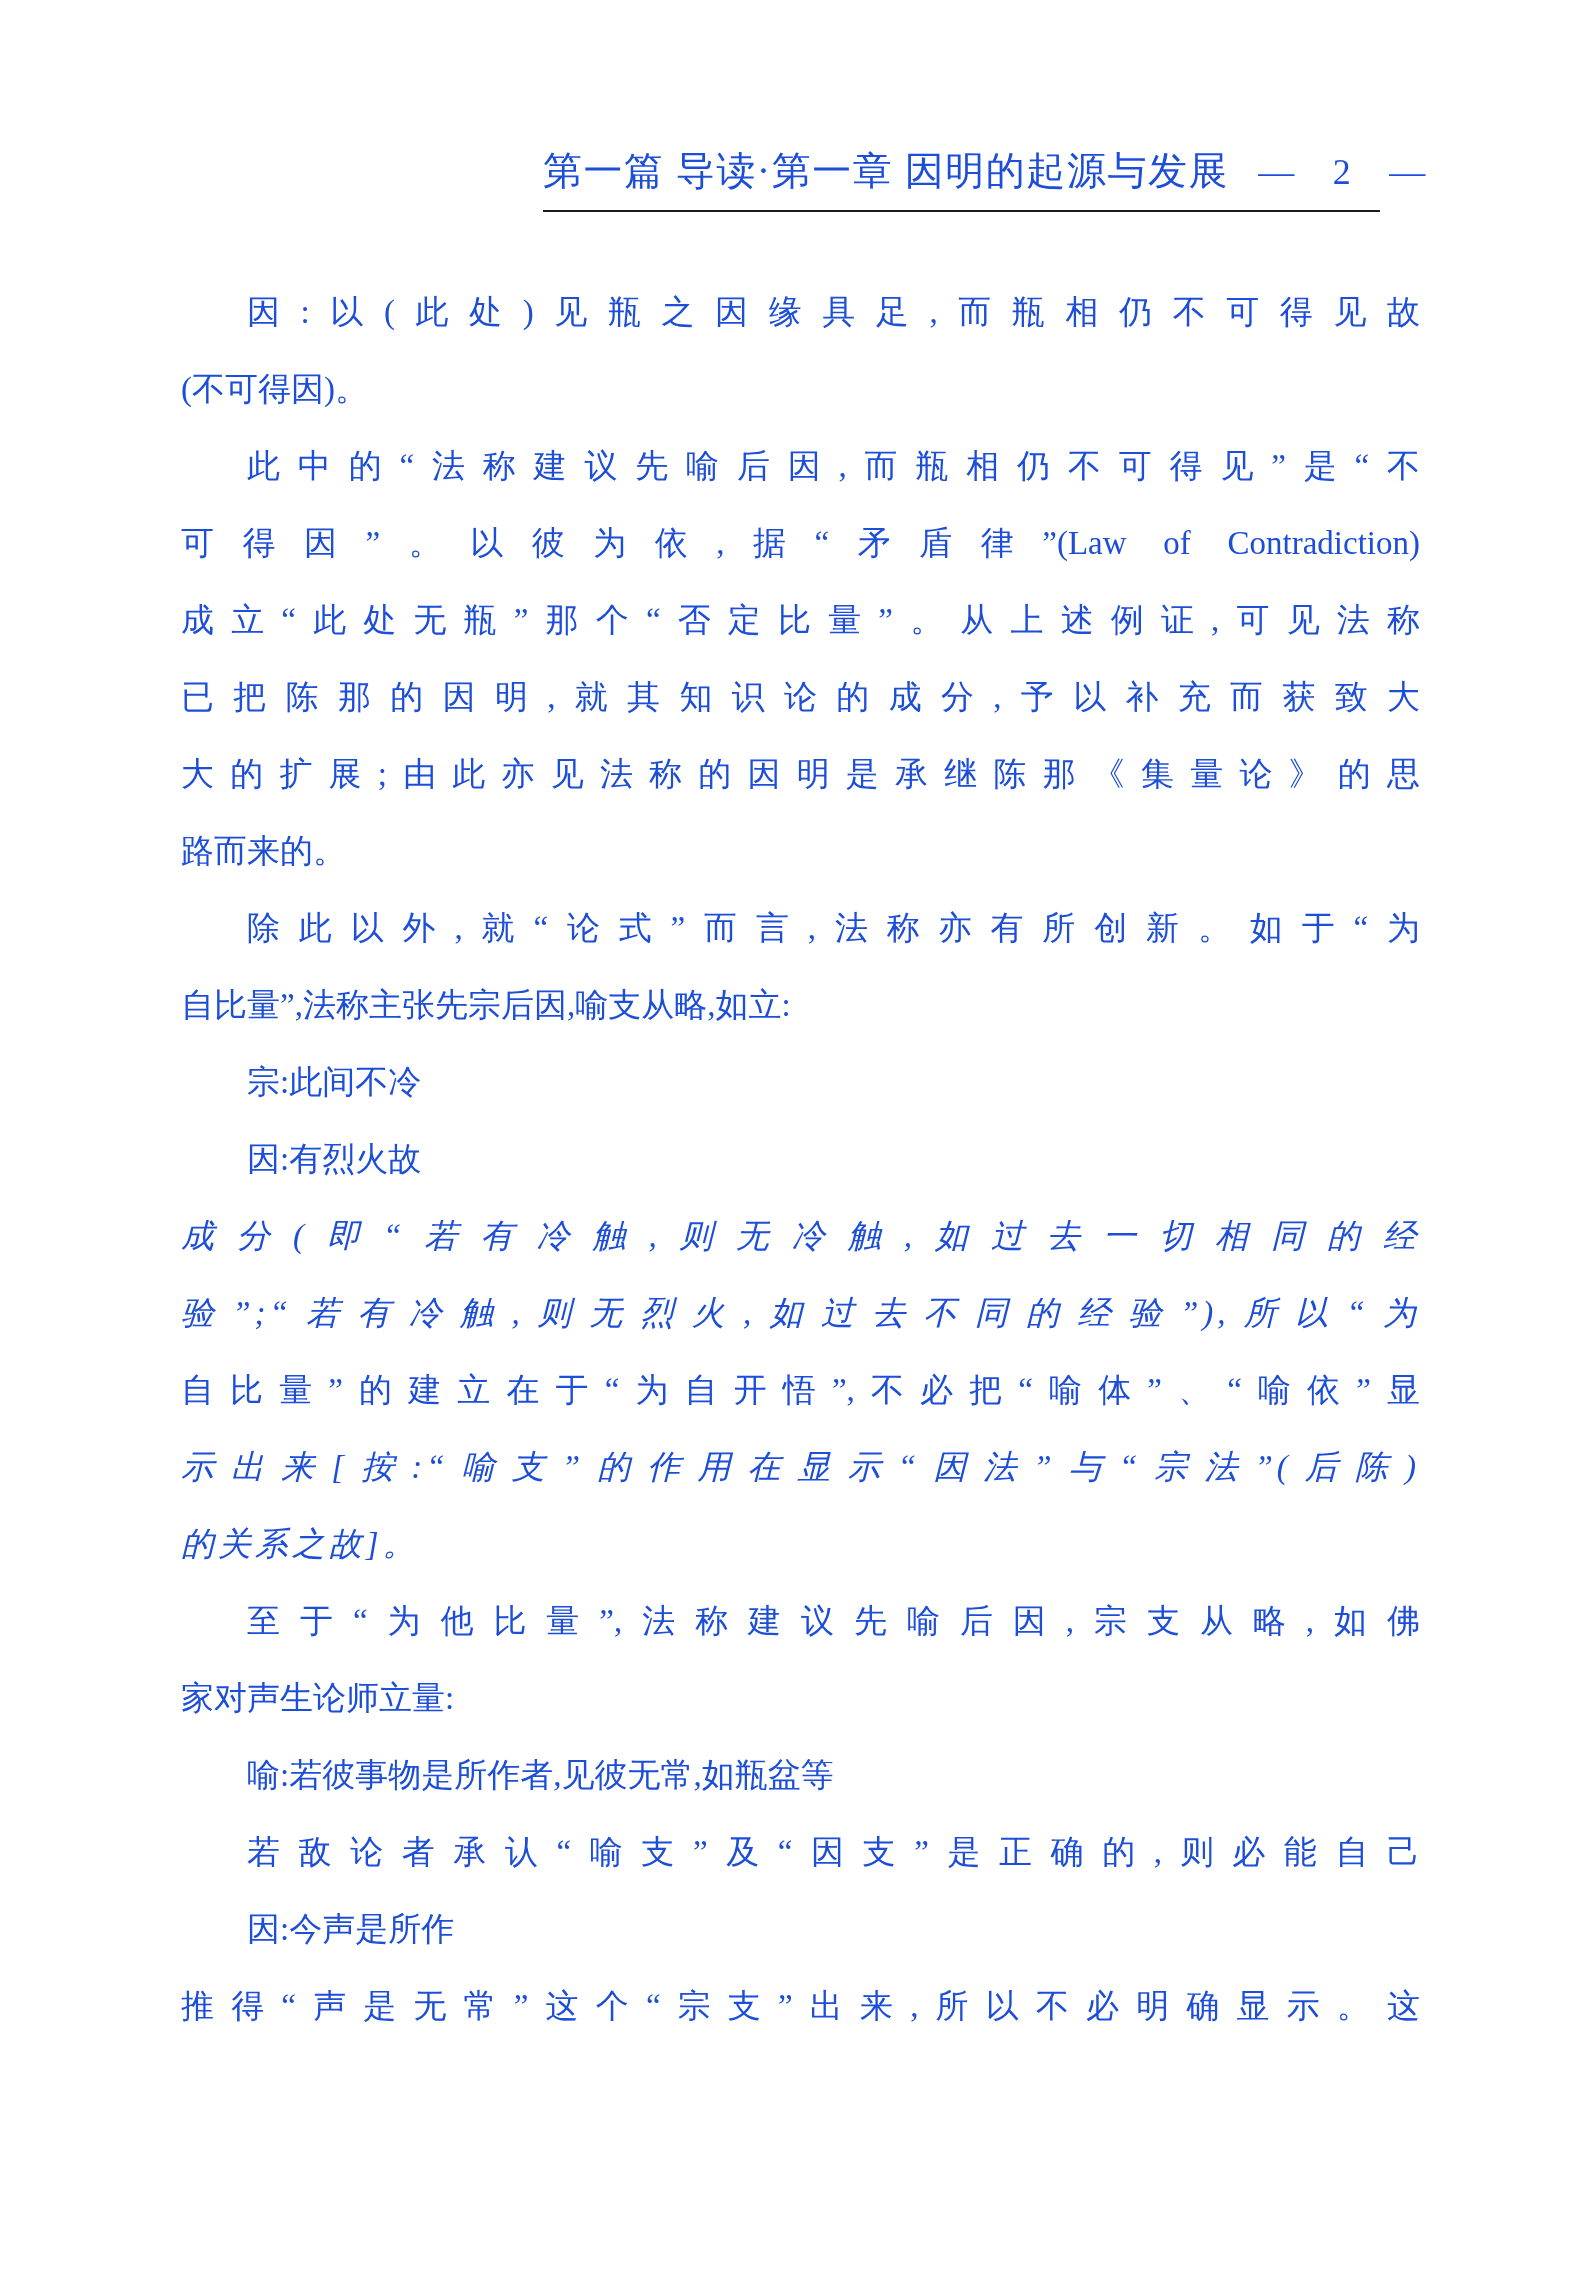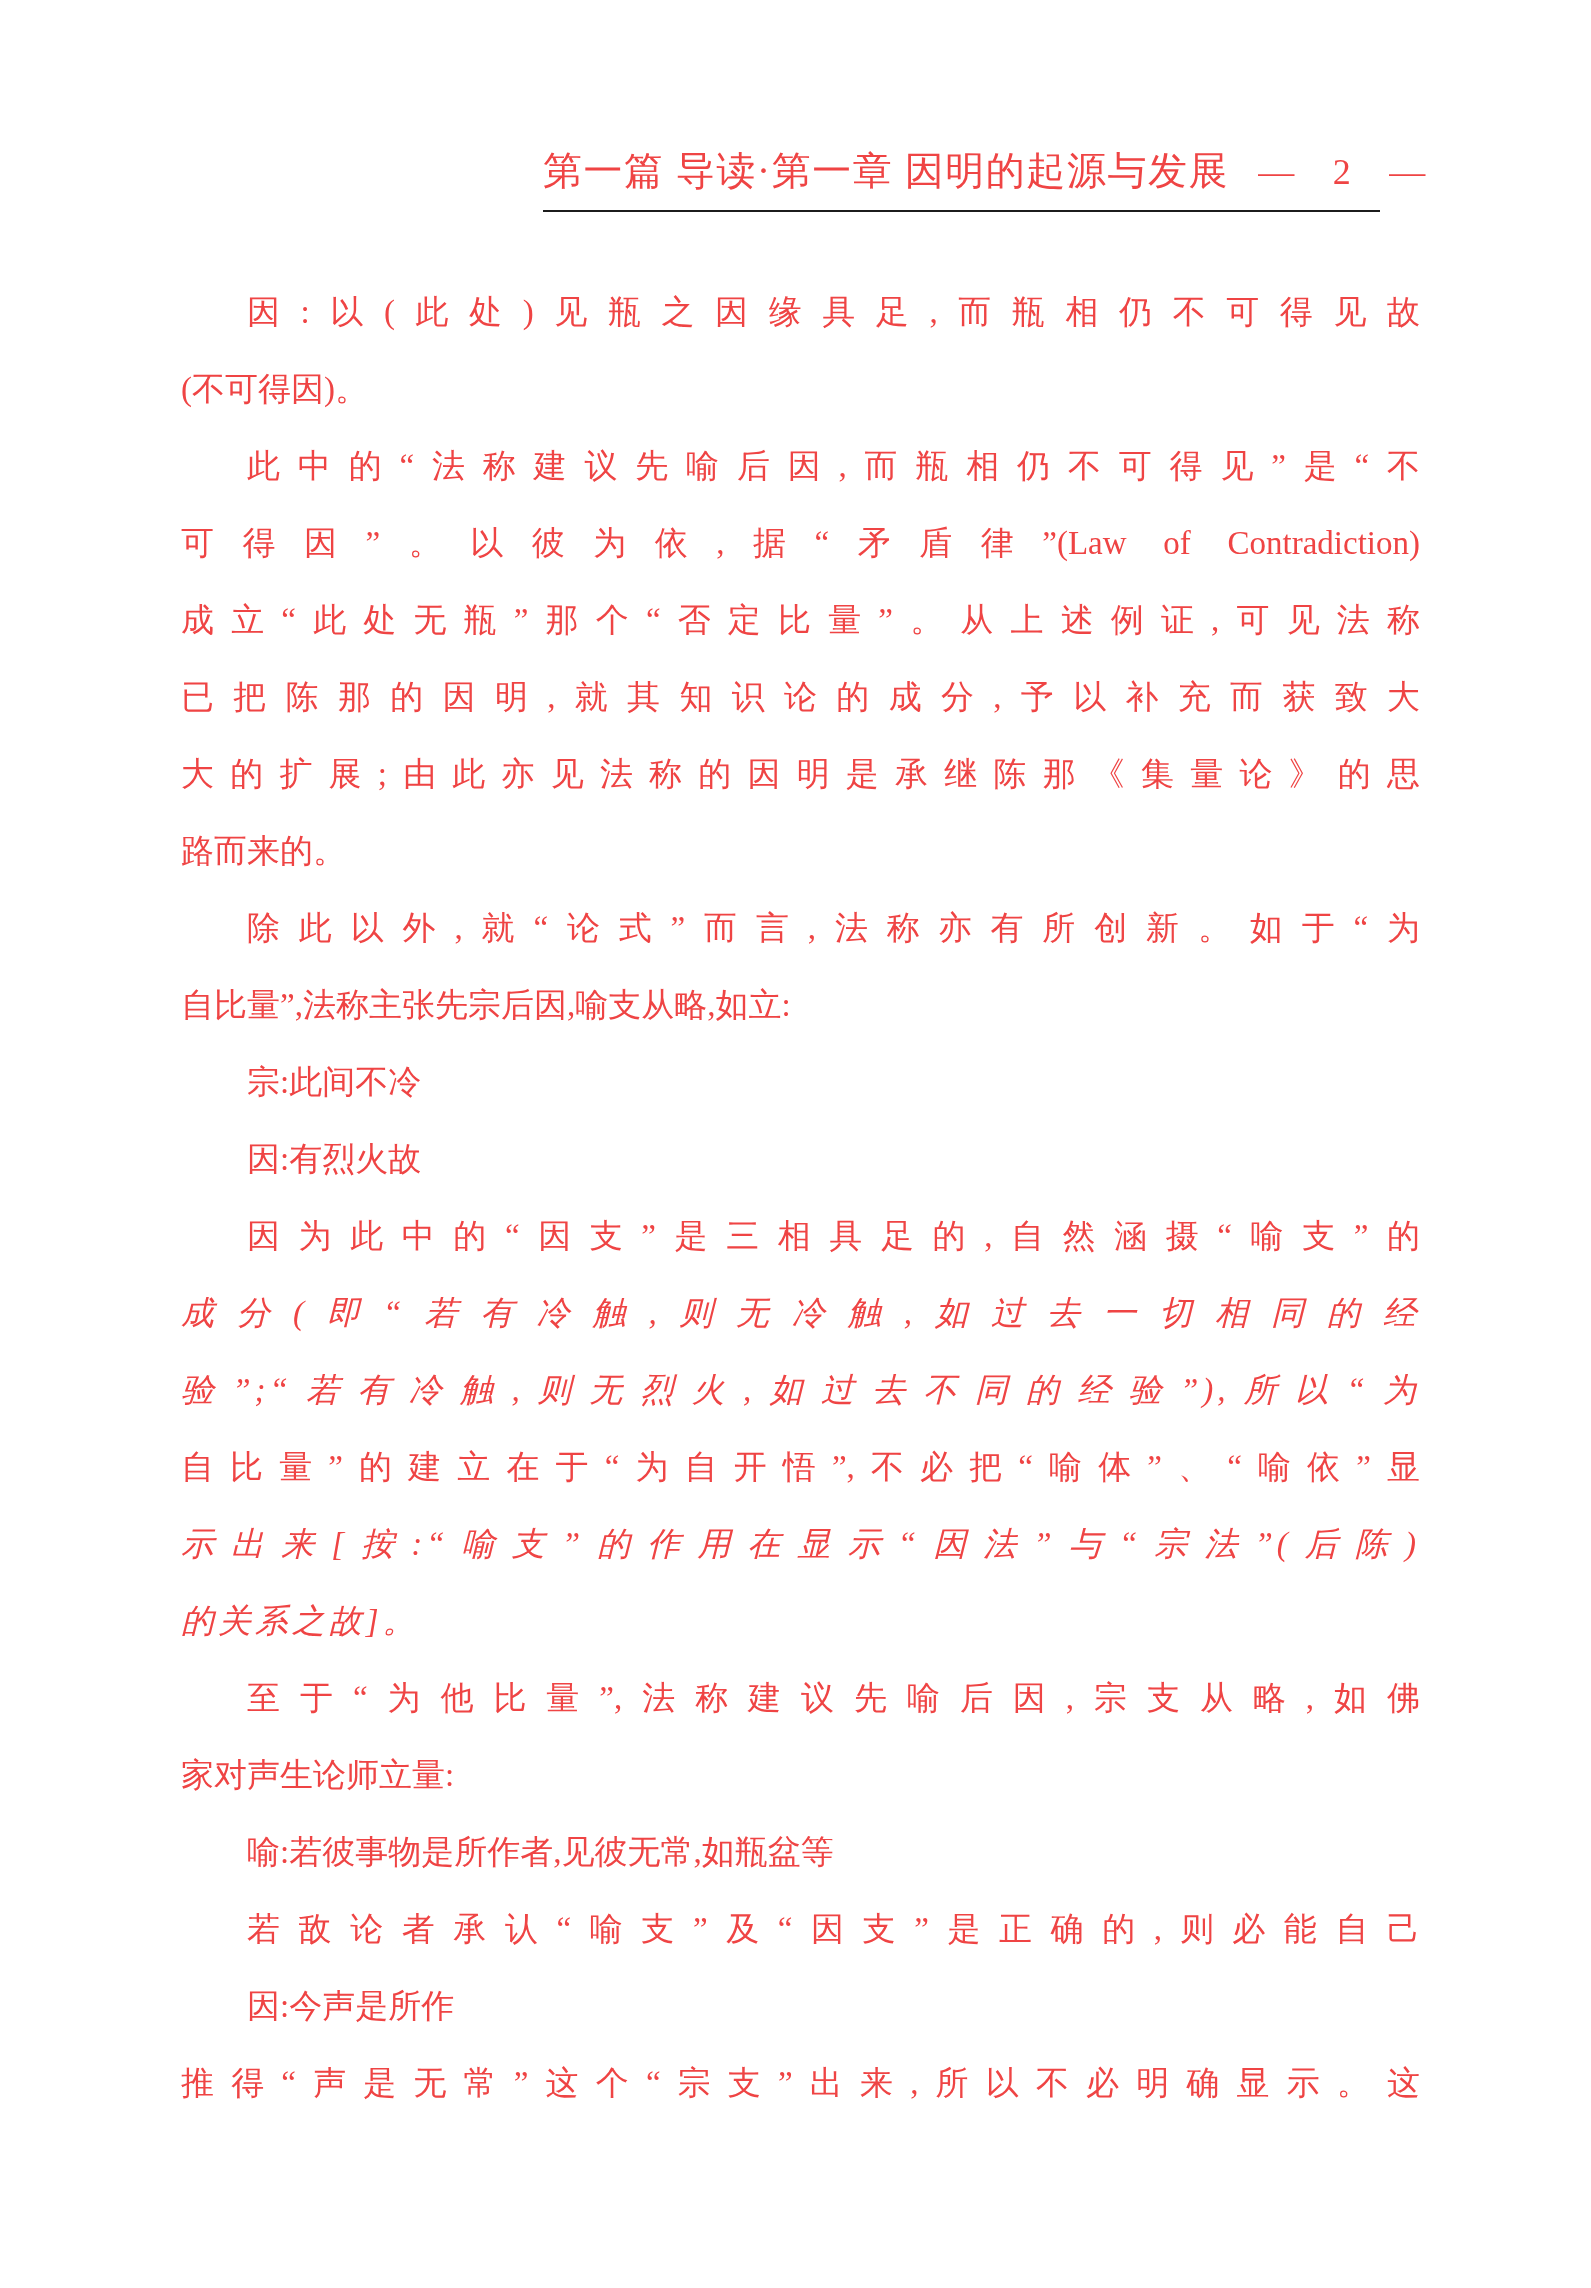--- a/index.html
+++ b/index.html
@@ -1,21 +1,21 @@
 <!DOCTYPE html>
 <html lang="zh"><head>
 <meta charset="utf-8">
 <style>
   html,body { margin:0; padding:0; background:#e8e8e8; }
   .page {
     position:relative;
     width:1592px; height:2289px;
     margin:0 auto;
     background:#ffffff;
-    color:#ef4444;
+    color:#1d4ed8;
     font-family:"Liberation Serif", serif;
     box-sizing:border-box;
     padding:144px 172px 0 181px;
     overflow:hidden;
   }
   .hdr {
     width:837px;
     margin-left:362px;
     display:flex;
     justify-content:space-between;
@@ -70,21 +70,20 @@
     <p class="l-indent">此中的“法称建议先喻后因,而瓶相仍不可得见”是“不</p>
     <p>可得因”。以彼为依,据“矛盾律”(Law of Contradiction)</p>
     <p>成立“此处无瓶”那个“否定比量”。从上述例证,可见法称</p>
     <p>已把陈那的因明,就其知识论的成分,予以补充而获致大</p>
     <p>大的扩展;由此亦见法称的因明是承继陈那《集量论》的思</p>
     <p class="l-short">路而来的。</p>
     <p class="l-indent">除此以外,就“论式”而言,法称亦有所创新。如于“为</p>
     <p class="l-short">自比量”,法称主张先宗后因,喻支从略,如立:</p>
     <p class="l-indent l-short">宗:此间不冷</p>
     <p class="l-indent l-short">因:有烈火故</p>
-    <p class="l-indent">因为此中的“因支”是三相具足的,自然涵摄“喻支”的</p>
     <p class="l-kai">成分(即“若有冷触,则无冷触,如过去一切相同的经</p>
     <p class="l-kai">验”;“若有冷触,则无烈火,如过去不同的经验”),所以“为</p>
     <p>自比量”的建立在于“为自开悟”,不必把“喻体”、“喻依”显</p>
     <p class="l-kai">示出来[按:“喻支”的作用在显示“因法”与“宗法”(后陈)</p>
     <p class="l-kai l-short">的关系之故]。</p>
     <p class="l-indent">至于“为他比量”,法称建议先喻后因,宗支从略,如佛</p>
     <p class="l-short">家对声生论师立量:</p>
     <p class="l-indent l-short">喻:若彼事物是所作者,见彼无常,如瓶盆等</p>
     <p class="l-indent">若敌论者承认“喻支”及“因支”是正确的,则必能自己</p>
     <p class="l-indent l-short">因:今声是所作</p>

